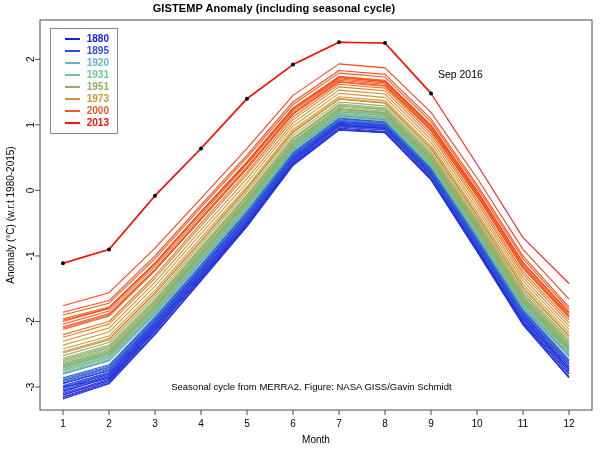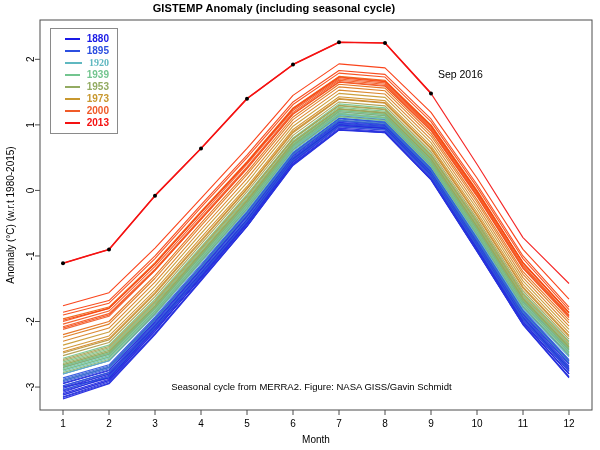--- a/index.html
+++ b/index.html
@@ -164,29 +164,29 @@
       <div class="legend-row">
         <div class="legend-swatch" style="border-top-color: rgb(26, 26, 230);"></div>
         <div class="legend-text" style="color: rgb(26, 26, 230);">1880</div>
       </div>
       <div class="legend-row">
         <div class="legend-swatch" style="border-top-color: rgb(44, 79, 224);"></div>
         <div class="legend-text" style="color: rgb(44, 79, 224);">1895</div>
       </div>
       <div class="legend-row">
         <div class="legend-swatch" style="border-top-color: rgb(95, 184, 192);"></div>
-        <div class="legend-text" style="color: rgb(95, 184, 192); font-family: Liberation Serif, serif;">1920</div>
+        <div class="legend-text" style="color: rgb(95, 184, 192);">1920</div>
       </div>
       <div class="legend-row">
         <div class="legend-swatch" style="border-top-color: rgb(115, 197, 143);"></div>
-        <div class="legend-text" style="color: rgb(115, 197, 143);">1939</div>
+        <div class="legend-text" style="color: rgb(115, 197, 143);">1931</div>
       </div>
       <div class="legend-row">
         <div class="legend-swatch" style="border-top-color: rgb(147, 171, 98);"></div>
-        <div class="legend-text" style="color: rgb(147, 171, 98);">1953</div>
+        <div class="legend-text" style="color: rgb(147, 171, 98);">1951</div>
       </div>
       <div class="legend-row">
         <div class="legend-swatch" style="border-top-color: rgb(200, 152, 47);"></div>
         <div class="legend-text" style="color: rgb(200, 152, 47);">1973</div>
       </div>
       <div class="legend-row">
         <div class="legend-swatch" style="border-top-color: rgb(240, 90, 40);"></div>
         <div class="legend-text" style="color: rgb(240, 90, 40); text-align: center;">2000</div>
       </div>
       <div class="legend-row">

